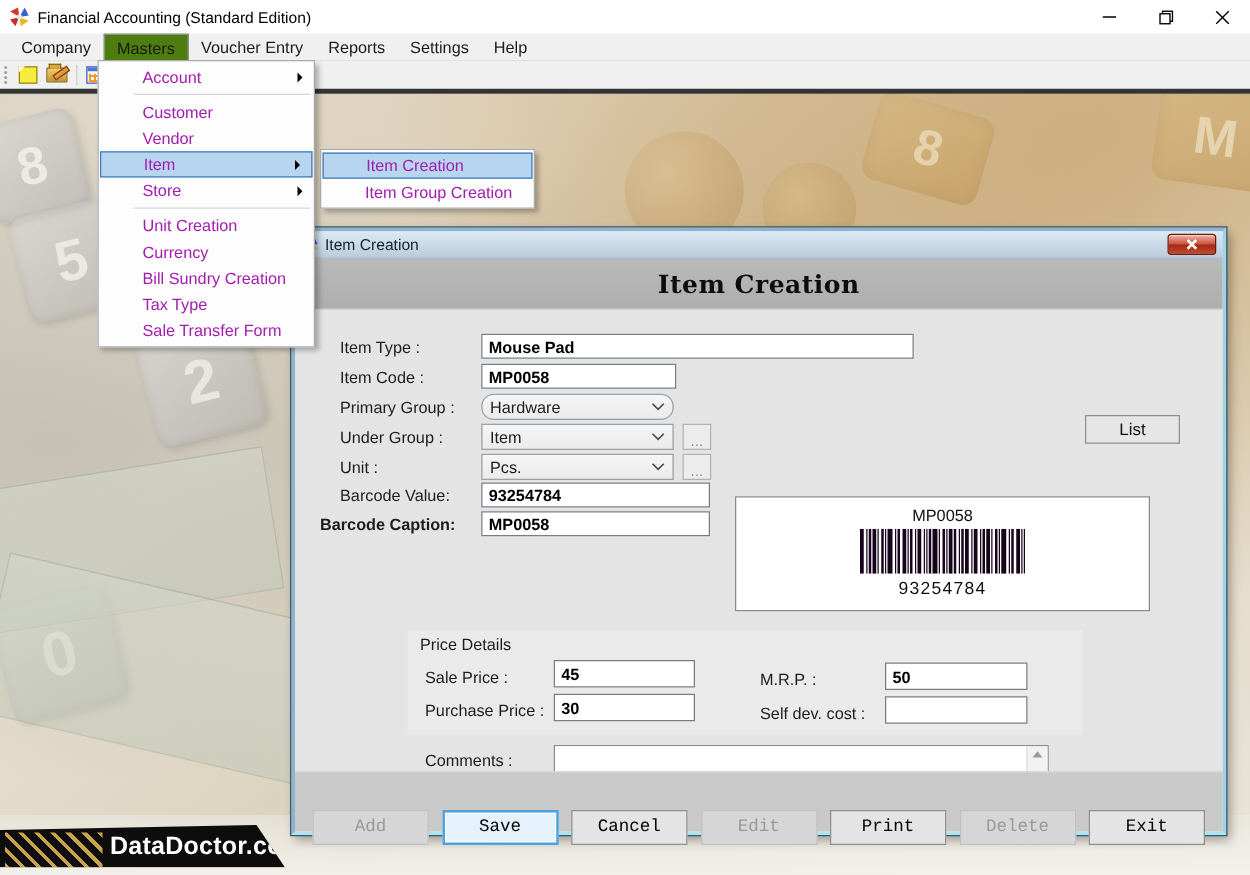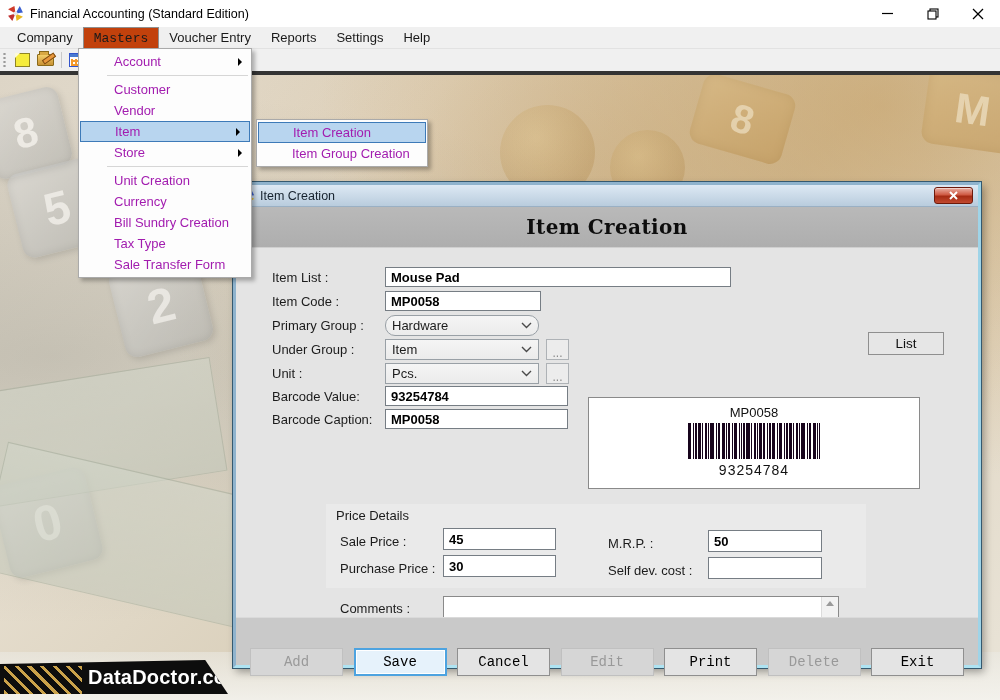--- a/index.html
+++ b/index.html
@@ -12,21 +12,21 @@
               display:flex; align-items:center; padding-left:7px; }
   .titlebar .app-icon { width:17px; height:17px; margin-right:6px; }
   .titlebar .title-text { font-size:12.5px; color:#000; }
   .win-controls { position:absolute; right:0; top:0; height:27px; display:flex; }
   .win-btn { width:45px; height:27px; display:flex; align-items:center; justify-content:center; background:#fff; }
 
   
   .menubar { position:absolute; left:0; top:27px; width:1000px; height:21px; background:#f0f0f0;
              display:flex; align-items:stretch; font-size:13px; color:#1a1a1a; padding-left:7px; }
   .menubar .mitem { padding:0 10px; display:flex; align-items:center; }
-  .menubar .mitem.open { background:#c2410c; border:1px solid #8f8f8f; border-bottom:none;font-family:Liberation Mono, monospace; }
+  .menubar .mitem.open { background:#4d7c0f; border:1px solid #8f8f8f; border-bottom:none; }
 
   
   .toolbar { position:absolute; left:0; top:48px; width:1000px; height:23px; background:#f0f0f0;
              border-top:1px solid #e2e2e2; display:flex; align-items:center; }
   .grip { width:3px; height:16px; margin:0 5px 0 3px;
           background-image:radial-gradient(circle,#9a9a9a 1px,transparent 1.3px); background-size:3px 4px; }
   .tbtn { width:22px; height:20px; display:flex; align-items:center; justify-content:center; margin-right:1px; }
   .tool-sep { width:1px; height:16px; background:#c9c9c9; margin:0 4px; }
   .note-icon { position:relative; width:15px; height:14px; background:#f6ec3d; border:1px solid #8f8426; }
   .note-icon:before { content:""; position:absolute; left:-1px; top:-1px; border-style:solid;
@@ -240,21 +240,21 @@
           <line x1="8" y1="1" x2="1" y2="8" stroke="#fff" stroke-width="2"></line>
         </svg>
       </div>
     </div>
     <div class="dlg-header">
       <span class="heading">Item Creation</span>
     </div>
 
     <div class="dlg-body">
 
-      <span class="flabel" style="left:36px;top:22px;">Item List :</span>
+      <span class="flabel" style="left:36px;top:22px;">Item Type :</span>
       <input class="tinput" style="left: 149px; top: 19px; width: 346px;" value="Mouse Pad">
       <div class="list-btn">List</div>
 
       <span class="flabel" style="left:36px;top:46px;">Item Code :</span>
       <input class="tinput" style="left: 149px; top: 43px; width: 156px;" value="MP0058">
 
       <span class="flabel" style="left:36px;top:70px;">Primary Group :</span>
       <div class="dd" style="left:149px;top:67px;width:154px;border-radius:10px;">
         <span>Hardware</span>
         <svg class="dd-chevron" width="11" height="7" viewBox="0 0 11 7">
@@ -275,21 +275,21 @@
       <div class="dd" style="left:149px;top:115px;width:154px;">
         <span>Pcs.</span>
         <svg class="dd-chevron" width="11" height="7" viewBox="0 0 11 7">
             <polyline points="1,1 5.5,5.5 10,1" fill="none" stroke="#4a4a4a" stroke-width="1.4"></polyline>
           </svg>
       </div>
       <div class="browse-btn" style="left:310px;top:115px;">...</div>
 
       <span class="flabel" style="left:36px;top:141px;">Barcode Value:</span>
       <input class="tinput" style="left: 149px; top: 138px; width: 183px;" value="93254784">
-      <span class="flabel" style="left:36px;top:164px;">Barcode Caption:</span>
+      <span class="flabel" style="left:20px;top:164px;font-weight:bold;">Barcode Caption:</span>
       <input class="tinput" style="left: 149px; top: 161px; width: 183px;" value="MP0058">
 
       <div class="barcode-box">
         <span class="bc-caption">MP0058</span>
         <svg class="bc-bars" width="132" height="36">
           <line x1="0" y1="18" x2="132" y2="18" stroke="#17041c" stroke-width="36" stroke-dasharray="3 2 1 1 2 1 3 1 1 2 2 1 1 1 4 2 1 1 2 2 3 1 1 1 2 2 1 1 3 2 1 1 1 1 2 1 4 1 1 2 2 1 1 1 3 1 2 2 1 1 2 1 3 2 1 1"></line>
         </svg>
         <span class="bc-value">93254784</span>
       </div>
 

